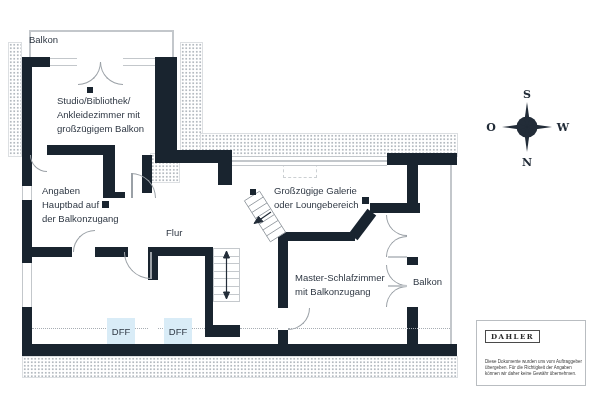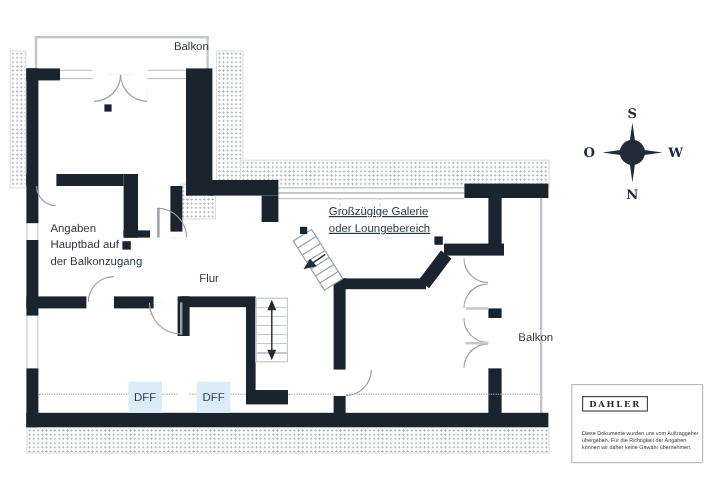--- a/index.html
+++ b/index.html
@@ -15,21 +15,21 @@
   .vline{position:absolute;width:2px;background:#c3c7cb;}
   .hatch{position:absolute;box-sizing:border-box;background-color:#fff;border:1px solid #dcdfe2;
         background-image:radial-gradient(#b4bac0 0.7px,transparent 0.8px);background-size:3.5px 3.5px;}
   .dashbox{position:absolute;box-sizing:border-box;border:1px dashed #ccd0d3;}
   .arc{position:absolute;box-sizing:border-box;border:0 solid #9aa0a6;}
   .leaf{position:absolute;background:#9aa0a6;}
   .leafg{position:absolute;background:#c3c7cb;}
   .dotl{position:absolute;border-top:1.5px dotted #a7adb3;height:0;}
   .mk{position:absolute;width:6px;height:6px;background:#19242f;}
   .lbl{position:absolute;font-size:9.5px;line-height:13.8px;white-space:pre-line;}
-  .ctr{text-align:right;}
+  .ctr{text-align:left;}
   .dff{position:absolute;background:#d9ecf7;display:flex;align-items:center;justify-content:center;
        font-size:9.5px;color:#2e3743;}
   .stairs-v{position:absolute;left:213px;top:248px;width:27px;height:54px;box-sizing:border-box;
        border:1px solid #c5c9cd;background:#fff;
        background-image:repeating-linear-gradient(to bottom,transparent 0 6.6px,#c5c9cd 6.6px 7.6px);}
   .overlay{position:absolute;left:0;top:0;pointer-events:none;}
   .brandbox{position:absolute;left:476px;top:320px;width:110px;height:66px;box-sizing:border-box;
        border:1px solid #b9bdc1;background:#fff;}
   .brandlogo{position:absolute;left:8px;top:9px;border:1px solid #4a4a4a;padding:1px 5px;
        font-family:"DejaVu Serif","Liberation Serif",serif;font-size:7px;font-weight:600;
@@ -117,26 +117,31 @@
   <div class="stairs-v"></div>
 
   <div class="dff" style="left:107px;top:318px;width:28px;height:26px;">
       <span>DFF</span>
     </div>
   <div class="dff" style="left:164px;top:318px;width:28px;height:26px;">
       <span>DFF</span>
     </div>
 
   <div class="lbl ctr" style="left:29px;top:33px;width:145px;">Balkon</div>
+  <div class="lbl" style="left:57px;top:94px;">Studio/Bibliothek/
+Ankleidezimmer mit
+großzügigem Balkon</div>
   <div class="lbl" style="left:42px;top:184px;">Angaben</div>
   <div class="lbl" style="left:42px;top:198px;">Hauptbad auf</div>
   <div class="lbl" style="left:42px;top:212px;">der Balkonzugang</div>
   <div class="lbl" style="left:166px;top:226px;">Flur</div>
-  <div class="lbl" style="left:274px;top:170px;text-decoration:underline;">Großzügige Galerie
+  <div class="lbl" style="left:274px;top:184px;">Großzügige Galerie
 oder Loungebereich</div>
+  <div class="lbl" style="left:295px;top:271px;">Master-Schlafzimmer
+mit Balkonzugang</div>
   <div class="lbl ctr" style="left:413px;top:275px;width:48px;">Balkon</div>
 
   <svg class="overlay" width="600" height="400" viewBox="0 0 600 400">
     <g stroke="#9aa0a6" stroke-width="1" fill="#fff">
       <polygon points="259.6,191.2 244.4,200.8 270.4,241.8 285.6,232.2"></polygon>
       <line x1="263.3" y1="197.0" x2="248.1" y2="206.7"></line>
       <line x1="267.0" y1="202.9" x2="251.8" y2="212.5"></line>
       <line x1="270.7" y1="208.7" x2="255.5" y2="218.4"></line>
       <line x1="274.4" y1="214.5" x2="259.2" y2="224.2"></line>
       <line x1="278.1" y1="220.4" x2="262.9" y2="230.0"></line>

